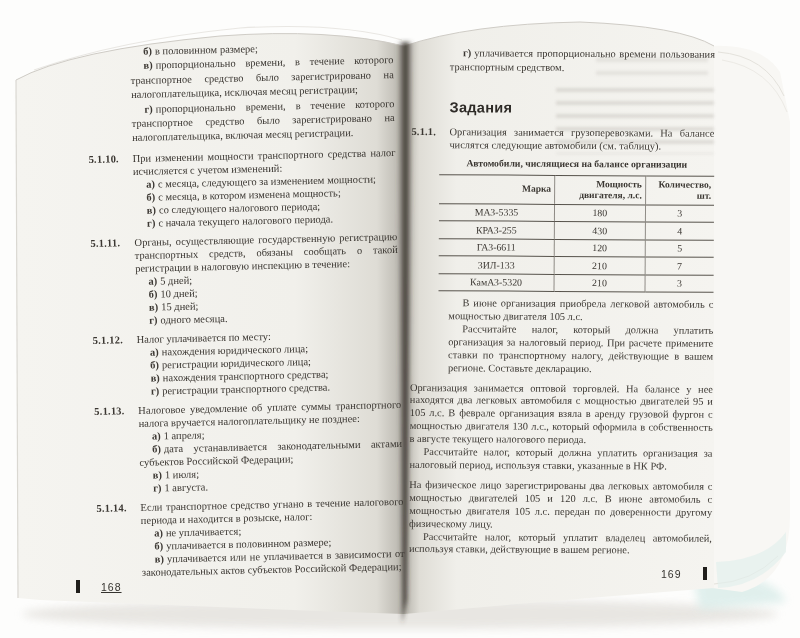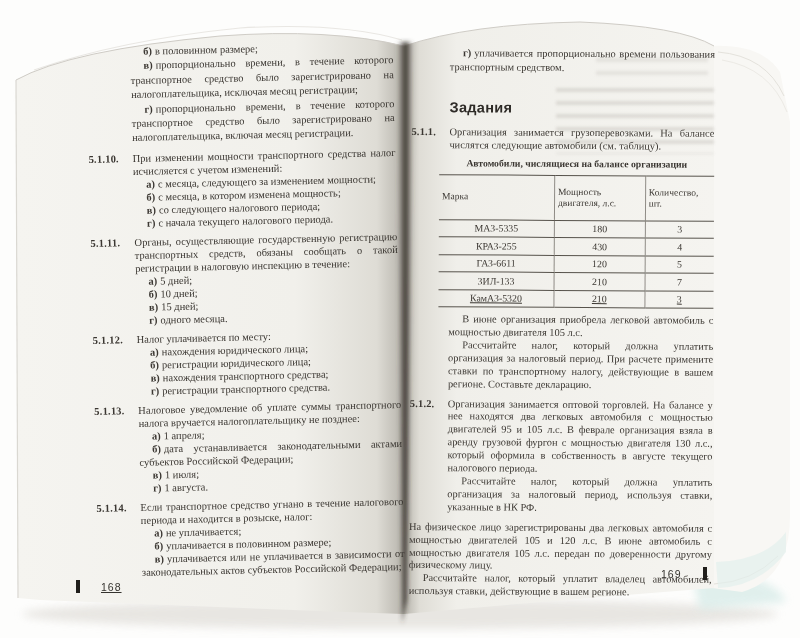--- a/index.html
+++ b/index.html
@@ -45,27 +45,27 @@
 
   
   .tblwrap{margin:5px 0 6px -10px;width:calc(100% + 10px);}
   .tbl-title{
     text-align:center;font-weight:bold;font-size:9.7px;
     margin-bottom:4px;text-indent:0;
   }
   table{width:100%;border-collapse:collapse;font-size:9.9px;table-layout:fixed;}
   col.c1{width:42%;}col.c2{width:33%;}col.c3{width:25%;}
   thead th{
-    font-weight:normal;font-size:9.5px;line-height:11px;text-align:left;
-    padding:11px 3px;border-top:1.5px solid #57534c;border-bottom:1px solid #57534c;
+    font-weight:bold;font-size:9.5px;line-height:11px;text-align:right;
+    padding:3px 3px;border-top:1.5px solid #57534c;border-bottom:1px solid #57534c;
   }
   tbody td{
     padding:2.5px 4px;border-bottom:1px solid #57534c;line-height:11.5px;
   }
-  tbody tr:last-child td{border-bottom:1.5px solid #57534c;text-decoration:underline;}
+  tbody tr:last-child td{border-bottom:1.5px solid #57534c;}
   th + th, td + td{border-left:1px solid rgba(77,72,65,.6);}
   td.cell-center{text-align:center;}
   td.cell-left{text-align:center;margin-left:6px;}
 
   
   .footer{
     position:absolute;display:flex;align-items:center;gap:21px;
     font-family:"Liberation Sans","DejaVu Sans",sans-serif;
     font-size:10.5px;letter-spacing:1px;color:#35332f;
   }
@@ -262,21 +262,20 @@
             </tbody>
           </table>
         </div>
 
         <p class="para-indent">В июне организация приобрела легковой автомобиль с мощностью двигателя 105 л.с.</p>
         <p class="para-indent">Рассчитайте налог, который должна уплатить организация за налоговый период. При расчете примените ставки по транспортному налогу, действующие в вашем регионе. Составьте декларацию.</p>
       </div>
     </div>
 
     <div class="task">
-      <div class="tnum">5.1.2.</div>
       <div class="tbody">
         <p>Организация занимается оптовой торговлей. На балансе у нее находятся два легковых автомобиля с мощностью двигателей 95 и 105 л.с. В феврале организация взяла в аренду грузовой фургон с мощностью двигателя 130 л.с., который оформила в собственность в августе текущего налогового периода.</p>
         <p class="para-indent">Рассчитайте налог, который должна уплатить организация за налоговый период, используя ставки, указанные в НК РФ.</p>
       </div>
     </div>
 
     <div class="task">
       <div class="tbody">
         <p>На физическое лицо зарегистрированы два легковых автомобиля с мощностью двигателей 105 и 120 л.с. В июне автомобиль с мощностью двигателя 105 л.с. передан по доверенности другому физическому лицу.</p>
         <p class="para-indent">Рассчитайте налог, который уплатит владелец автомобилей, используя ставки, действующие в вашем регионе.</p>

